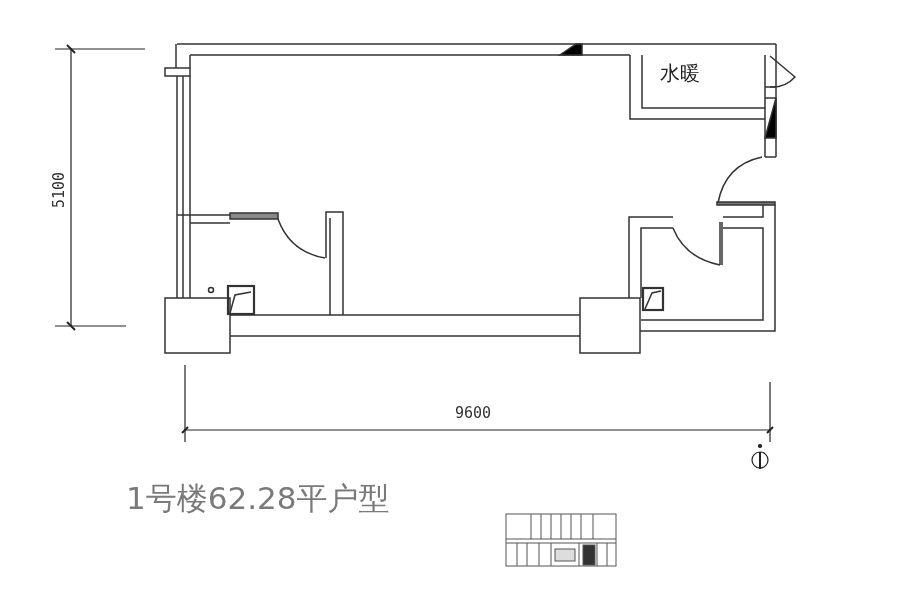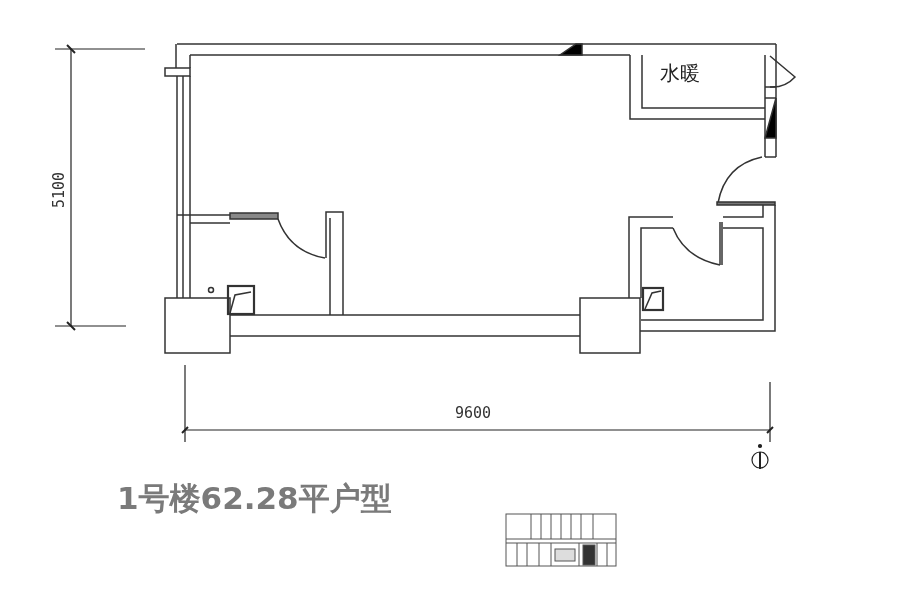--- a/index.html
+++ b/index.html
@@ -1,18 +1,18 @@
 <!DOCTYPE html>
 <html><head>
 <meta charset="utf-8">
 <style>
   html, body { margin:0; padding:0; background:#ffffff; }
   body { width:900px; height:600px; position:relative; overflow:hidden; font-family:"DejaVu Sans", sans-serif; }
   #plan { position:absolute; left:0; top:0; width:900px; height:600px; }
-  .title { position:absolute; left:117px; top:478px; font-family:"DejaVu Sans", sans-serif; font-weight:bold; font-size:31px; color:#7a7a7a; letter-spacing:0px; white-space:nowrap; }
+  .title { position:absolute; left:126px; top:478px; font-family:"DejaVu Sans", sans-serif; font-weight:normal; font-size:31px; color:#7a7a7a; letter-spacing:0px; white-space:nowrap; }
   .room-label { font-family:"DejaVu Sans", sans-serif; font-size:20px; fill:#222; }
   .dim-text { font-family:"DejaVu Sans Mono", monospace; font-size:15px; fill:#333; }
   .keyplan { position:absolute; left:505px; top:513px; width:112px; height:54px; }
 </style>
 </head>
 <body>
 
 <svg id="plan" viewBox="0 0 900 600" xmlns="http://www.w3.org/2000/svg">
   <g stroke="#333" stroke-width="1.5" fill="none">
 

